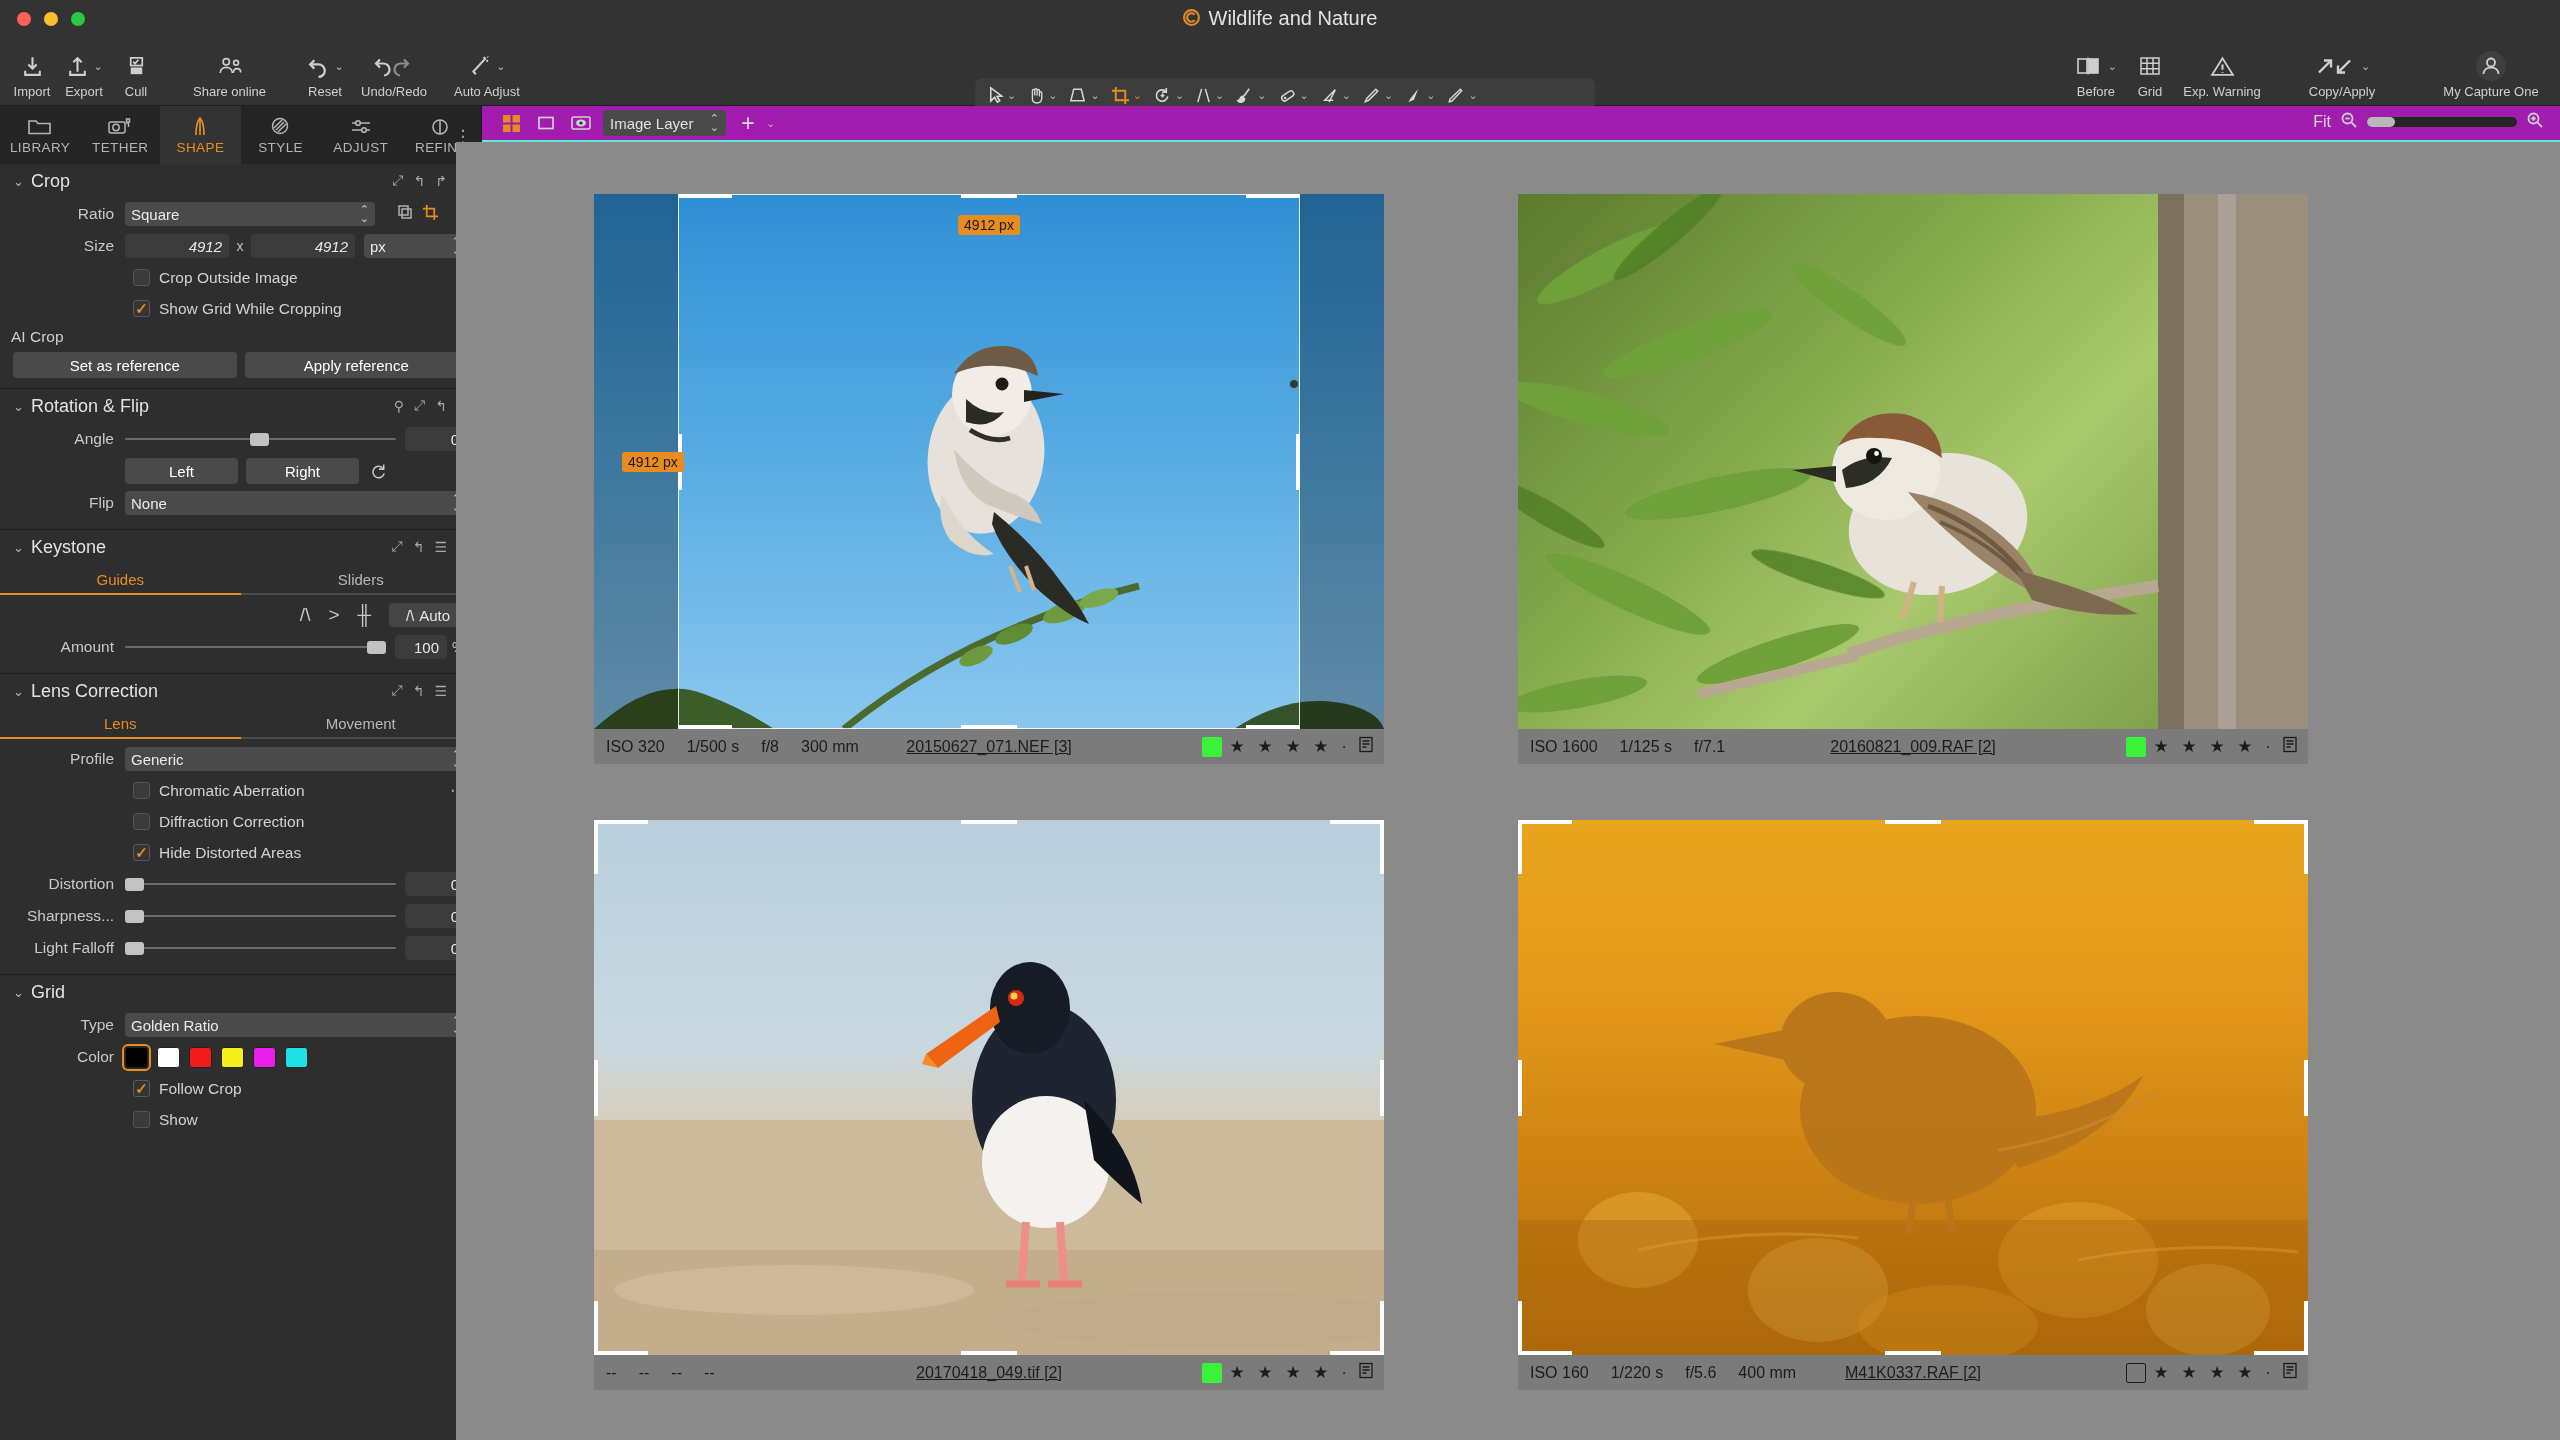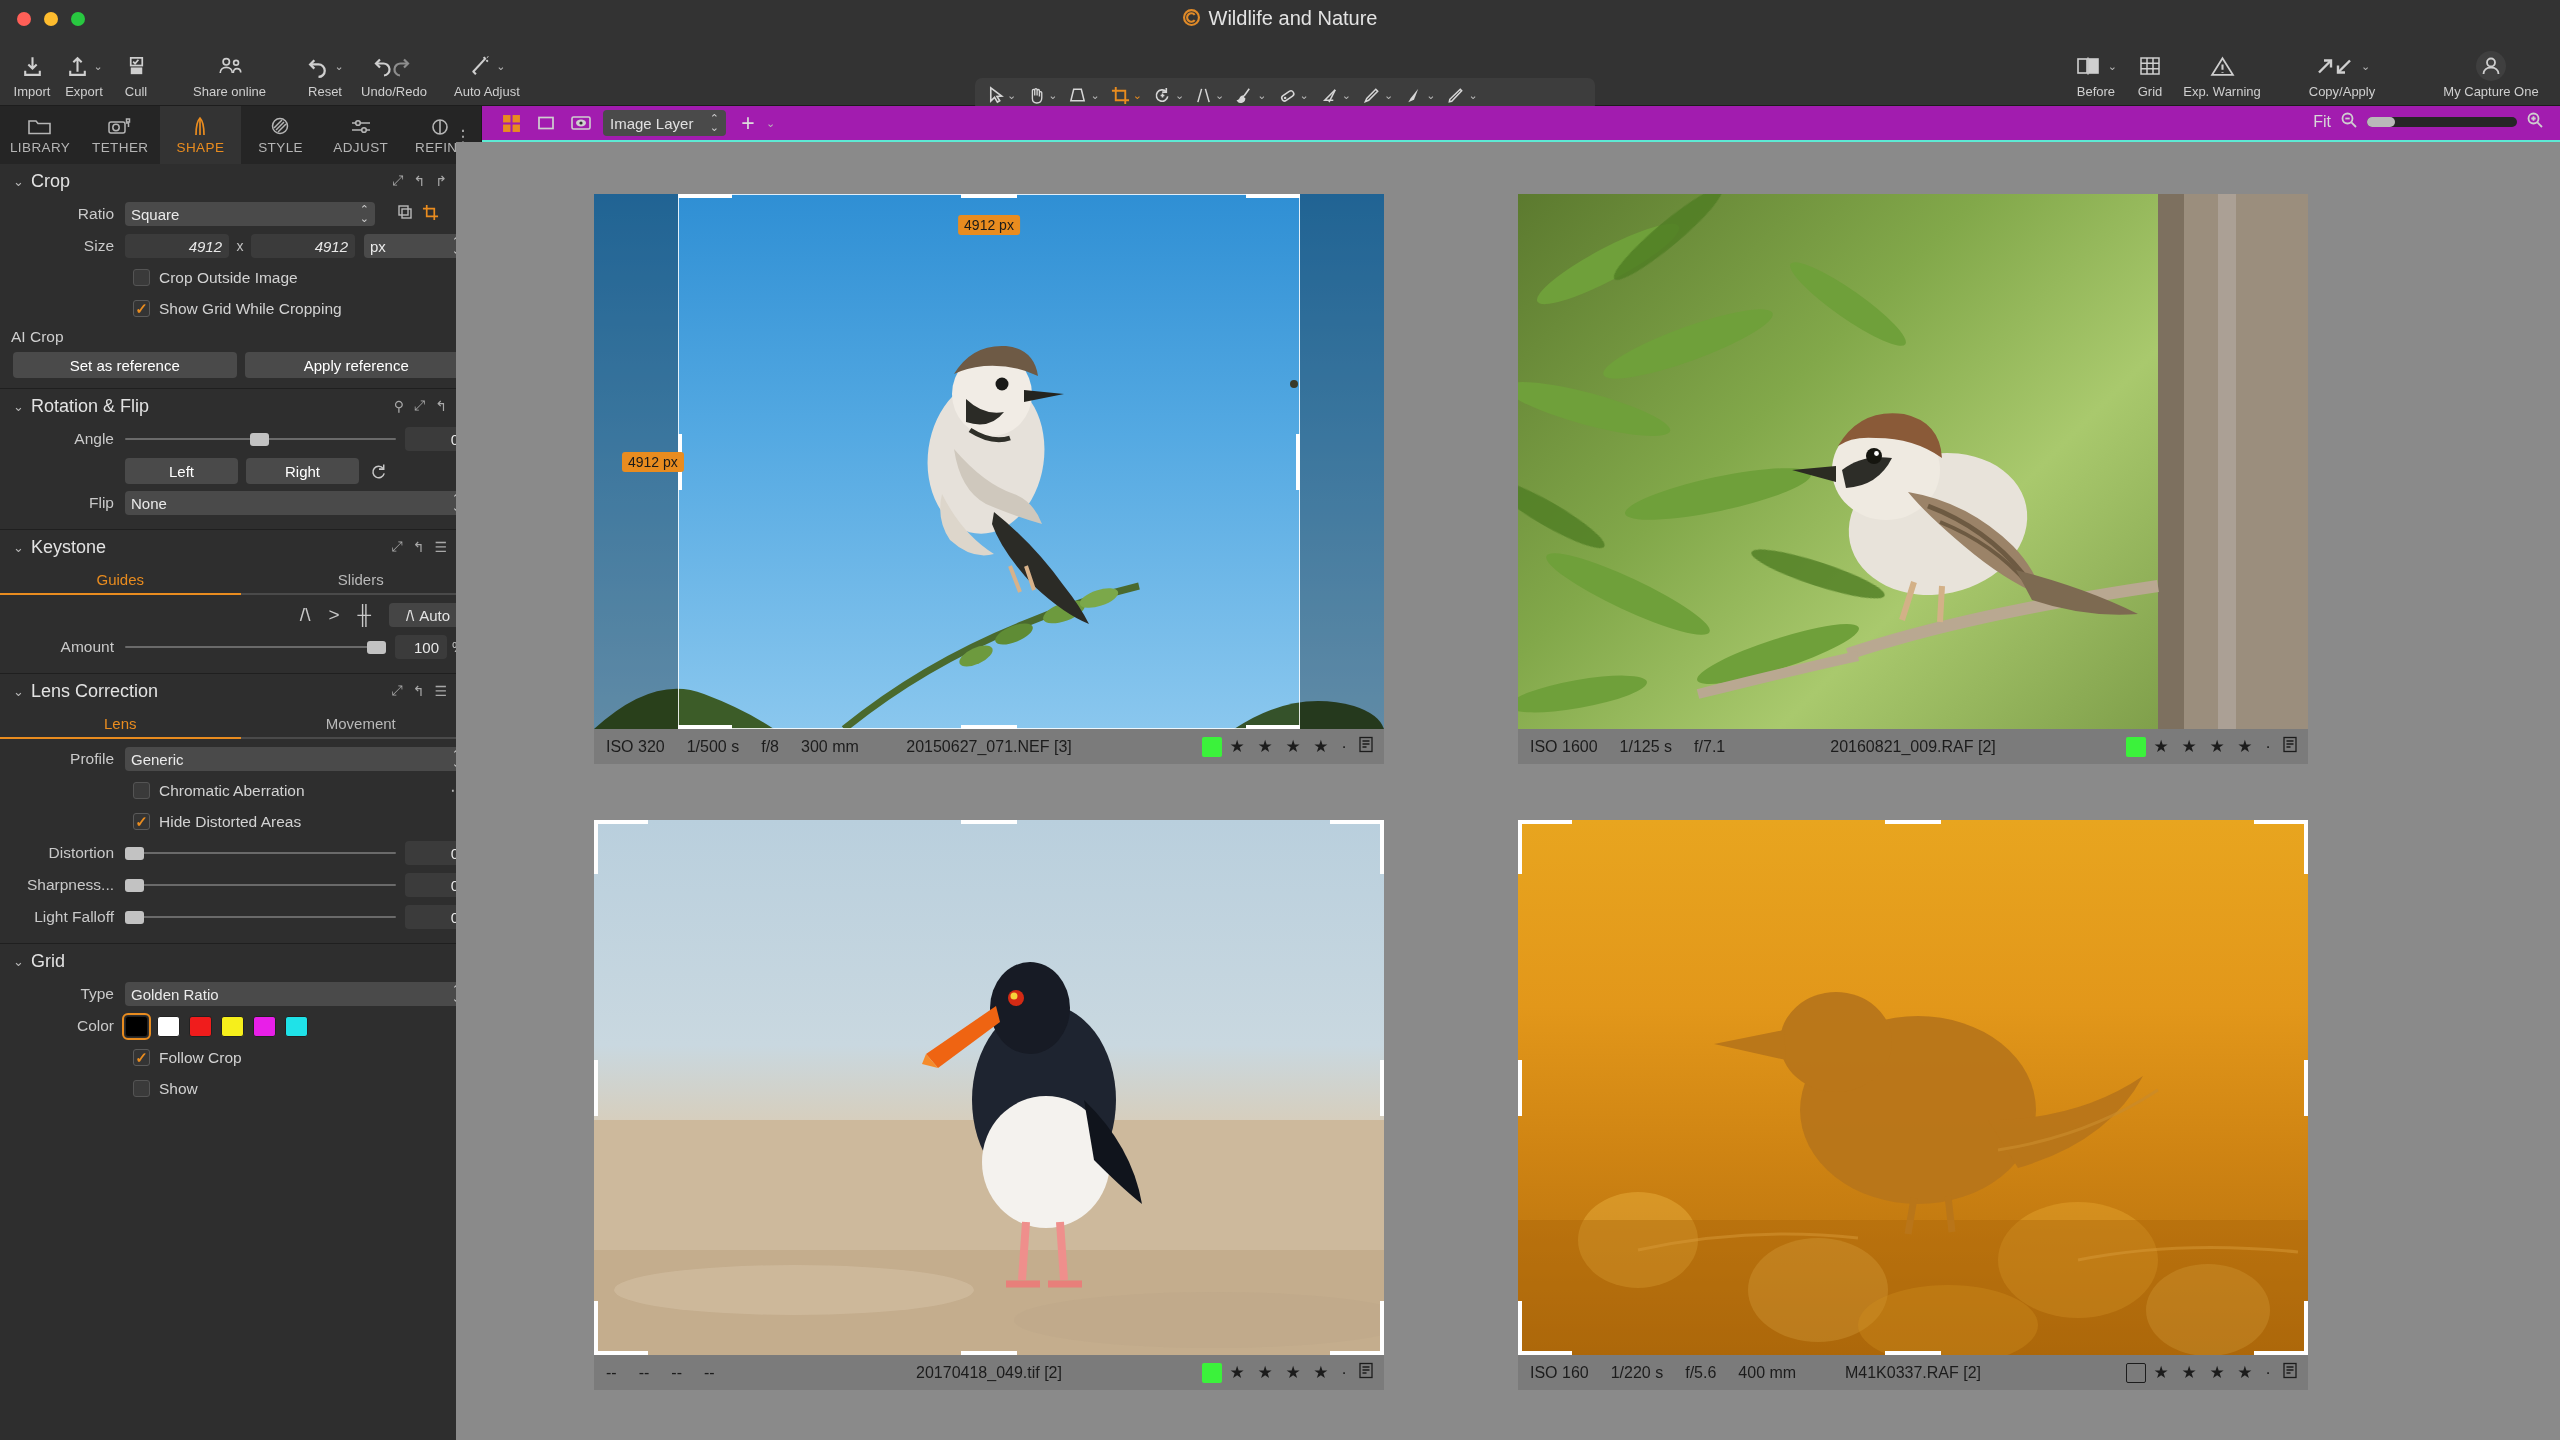--- a/index.html
+++ b/index.html
@@ -146,21 +146,21 @@
   
   .viewer{ position:absolute; left:456px; top:142px; width:2078px; height:1298px; background:#8a8a8a; }
   .cell{ position:absolute; }
   .photo{ position:relative; width:100%; background:#777; overflow:hidden; }
   .metabar{
     height:35px; background:#7b7b7b; display:flex; align-items:center; color:#1c1c1c;
     font-size:16px; position:relative;
   }
   .meta-exif{ display:flex; gap:0; padding-left:12px; }
   .meta-exif span{ margin-right:22px; white-space:nowrap; }
-  .meta-name{ position:absolute; left:50%; transform:translateX(-50%); white-space:nowrap; }
+  .meta-name{ position:absolute; left:50%; transform:translateX(-50%); white-space:nowrap;text-decoration:underline; }
   .meta-right{ position:absolute; right:10px; display:flex; align-items:center; gap:7px; }
   .colortag{ width:20px; height:20px; border-radius:2px; }
   .stars{ letter-spacing:4px; font-size:17px; color:#1c1c1c; }
 
   
   .handles div{ position:absolute; background:#ffffff; }
 
   
   .cropoverlay{ position:absolute; inset:0; pointer-events:none; }
   .dim{ position:absolute; background:rgba(0,0,0,0.30); }
@@ -694,20 +694,24 @@
           <span class="stepper">
               <span>⌃</span>
               <span>⌄</span>
             </span>
         </div>
       </div>
       <div class="chkrow" style="position:relative">
         <span class="chk"></span>
         <span class="chklbl">Chromatic Aberration</span>
         <span style="position:absolute;right:14px;color:#b5b5b5;font-size:17px">⋯</span>
+      </div>
+      <div class="chkrow">
+        <span class="chk"></span>
+        <span class="chklbl">Diffraction Correction</span>
       </div>
       <div class="chkrow">
         <span class="chk on">✓</span>
         <span class="chklbl">Hide Distorted Areas</span>
       </div>
       <div class="row">
         <span class="lbl">Distortion</span>
         <div class="slider">
           <div class="strack"></div>
           <div class="sthumb" style="left:0"></div>

